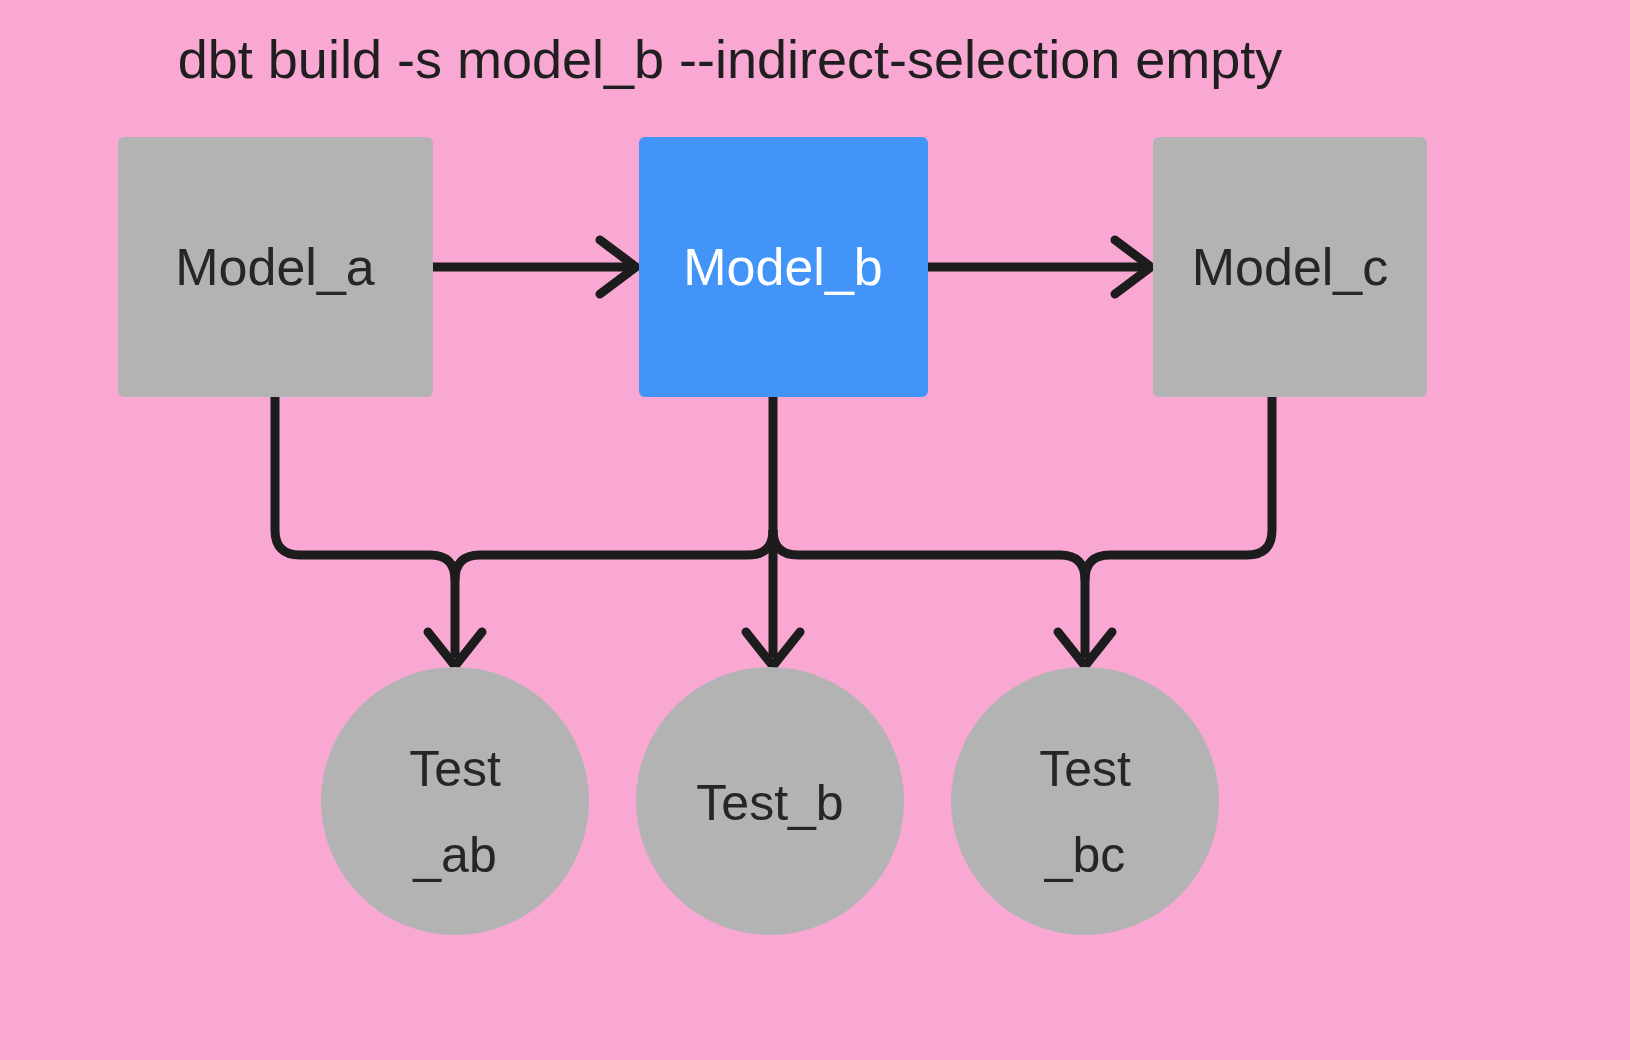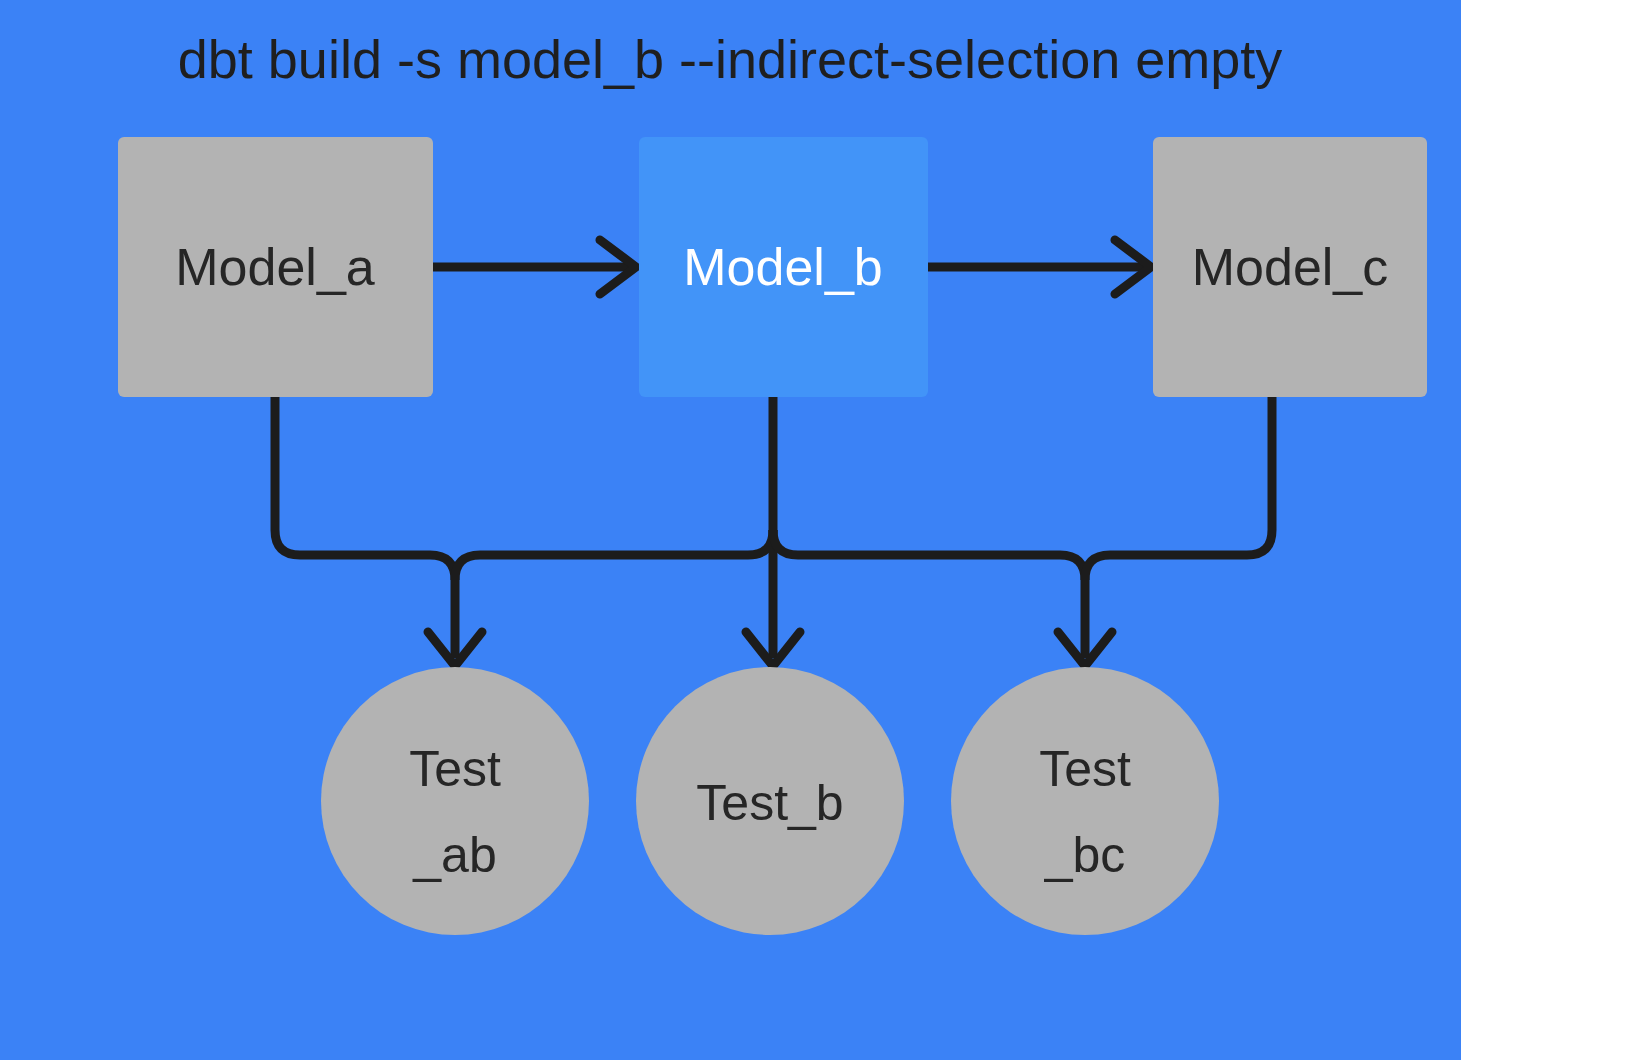--- a/index.html
+++ b/index.html
@@ -8,23 +8,23 @@
     background: #ffffff;
   }
   body {
     width: 1630px;
     height: 1060px;
     font-family: "Liberation Sans", sans-serif;
     overflow: hidden;
   }
   #diagram-root {
     position: relative;
-    width: 1461px;
+    width: 1630px;
     height: 1060px;
-    background: #3b82f6;
+    background: #f9a8d4;
   }
   svg#dag {
     position: absolute;
     left: 0;
     top: 0;
     width: 1630px;
     height: 1060px;
     display: block;
   }
   .diagram-title {

